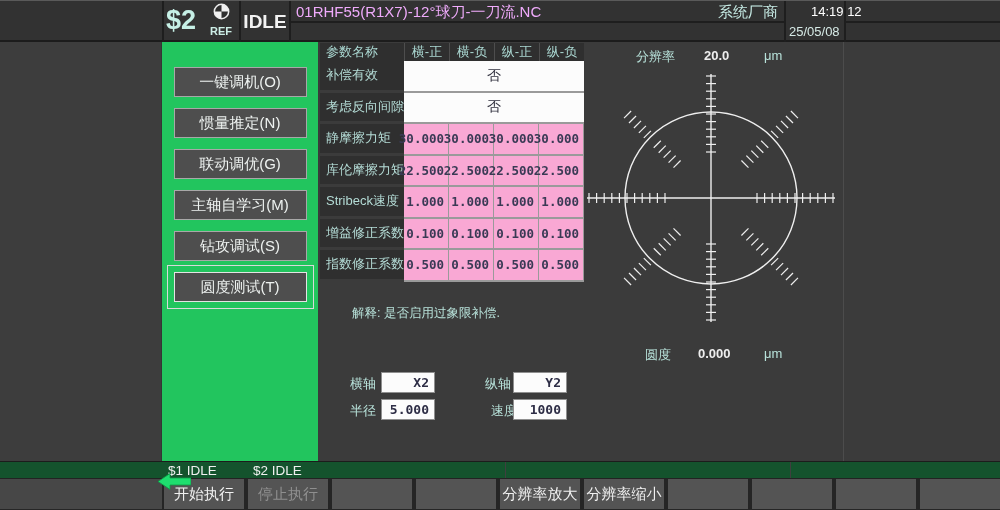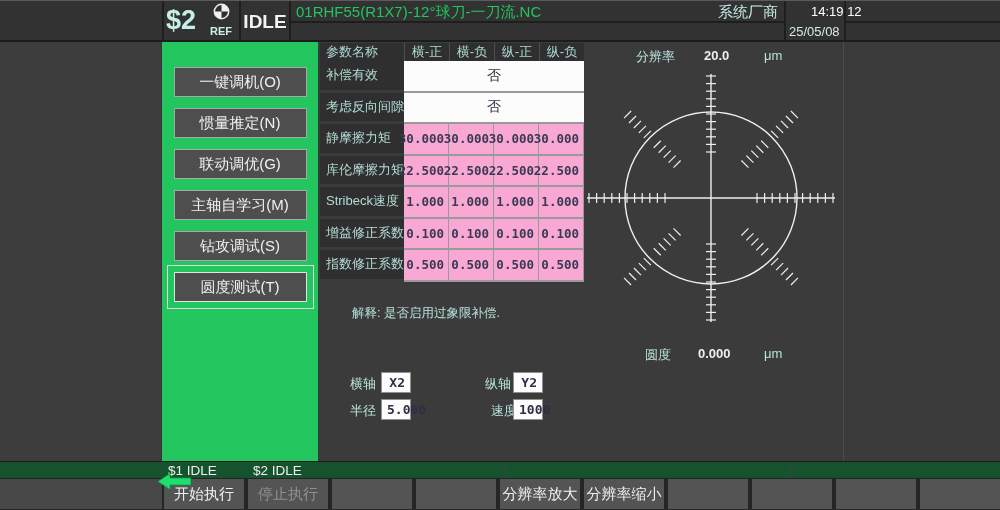--- a/index.html
+++ b/index.html
@@ -11,21 +11,21 @@
   .topbar { position:absolute; left:0; top:0; width:1000px; height:42px;
             background:#323232; border-top:1px solid #5a5a5a; border-bottom:2px solid #1c1c1c; }
   .tb-div { position:absolute; top:0; width:2px; height:42px; background:#1e1e1e; }
   .tb-hline { position:absolute; top:20px; height:2px; background:#1e1e1e; }
   .tb-channel { position:absolute; left:166px; top:4px; font-size:27px; font-weight:bold; color:#c6f0e6; }
   .ref-wrap { position:absolute; left:204px; top:2px; width:34px; text-align:center; }
   .ref-label { font-size:11px; font-weight:bold; color:#cdeee6; display:block; margin-top:1px; }
   .tb-mode { position:absolute; left:241px; top:0; width:48px; height:42px; line-height:42px;
              text-align:center; font-size:19px; font-weight:bold; color:#f2f2f2; }
   .tb-program { position:absolute; left:296px; top:0; height:21px; line-height:21px;
-                font-size:15px; color:#22c55e; white-space:nowrap; }
+                font-size:15px; color:#f0abfc; white-space:nowrap; }
   .tb-vendor { position:absolute; right:222px; top:0; height:21px; line-height:21px;
                font-size:15px; color:#c4e8e2; }
   .tb-time { position:absolute; left:811px; top:1px; font-size:13px; color:#ffffff; line-height:20px; }
   .tb-date { position:absolute; left:789px; top:21px; font-size:13px; color:#d6eae6; line-height:20px; }
 
   
   .left-panel { position:absolute; left:0; top:42px; width:162px; height:419px; background:#3d3d3d;
                 border-right:1px solid #353535; }
   .sidebar { position:absolute; left:162px; top:42px; width:156px; height:419px; background:#22c55e;
              padding-top:25px; }
@@ -48,21 +48,21 @@
               padding-left:6px; border-bottom:3px solid #3b3b3b; white-space:nowrap; }
   .td-val { background:#f9a8d4; color:#3a3a55; font-family:"DejaVu Sans Mono","Liberation Mono",monospace;
             font-size:12.5px; font-weight:bold; display:flex; align-items:center; justify-content:flex-end;
             padding-right:4px; border-bottom:2px solid #9a9a9a; border-right:1px solid #9a9a9a; }
   .td-merge { grid-column:span 4; background:#fcfcfc; color:#2e2e3c; font-size:14px;
               display:flex; align-items:center; justify-content:center; border-bottom:2px solid #9a9a9a; }
 
   .explain { position:absolute; left:34px; top:263px; font-size:12.5px; color:#b8e2da; }
 
   .fld-label { position:absolute; font-size:13px; color:#b8e2da; }
-  .fld-box { position:absolute; width:30px; height:21px; background:#fcfcfc; border:1px solid #8f8f8f;
+  .fld-box { position:absolute; width:54px; height:21px; background:#fcfcfc; border:1px solid #8f8f8f;
              color:#2e2e46; font-family:"DejaVu Sans Mono","Liberation Mono",monospace; font-size:13px;
              font-weight:bold; text-align:right; padding:0 5px; line-height:19px; }
 
   
   .plot-label { position:absolute; font-size:13px; color:#b8e2da; }
   .plot-value { position:absolute; font-size:13px; color:#eeeeee; font-weight:bold; }
   .plot-svg { position:absolute; left:264px; top:27px; }
 
   
   .statusbar { position:absolute; left:0; top:461px; width:1000px; height:17px; background:#14532d;

